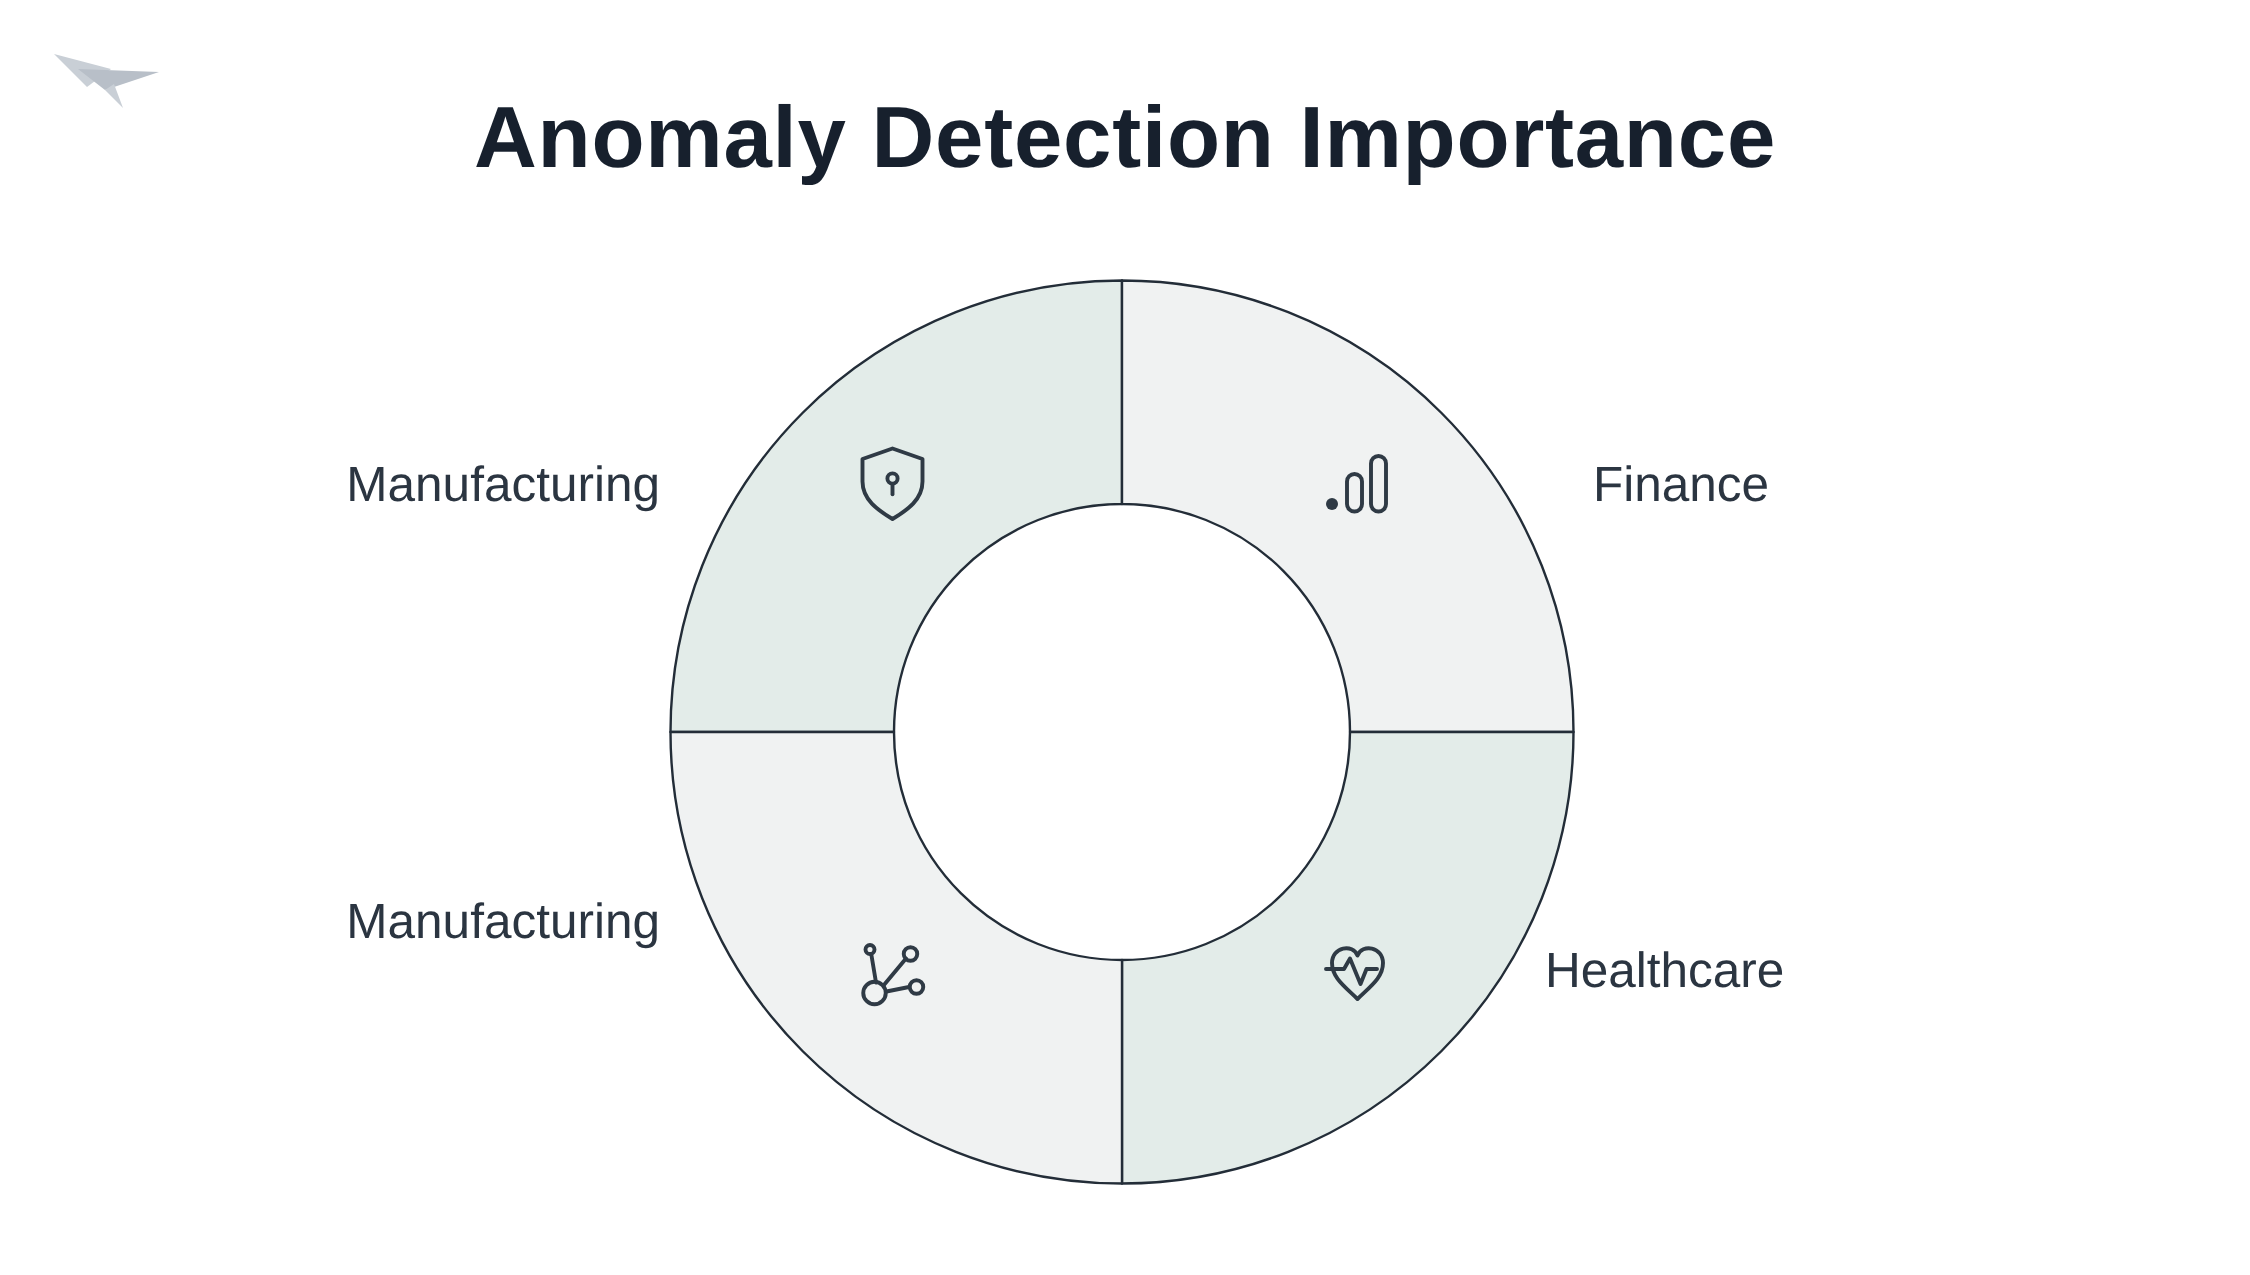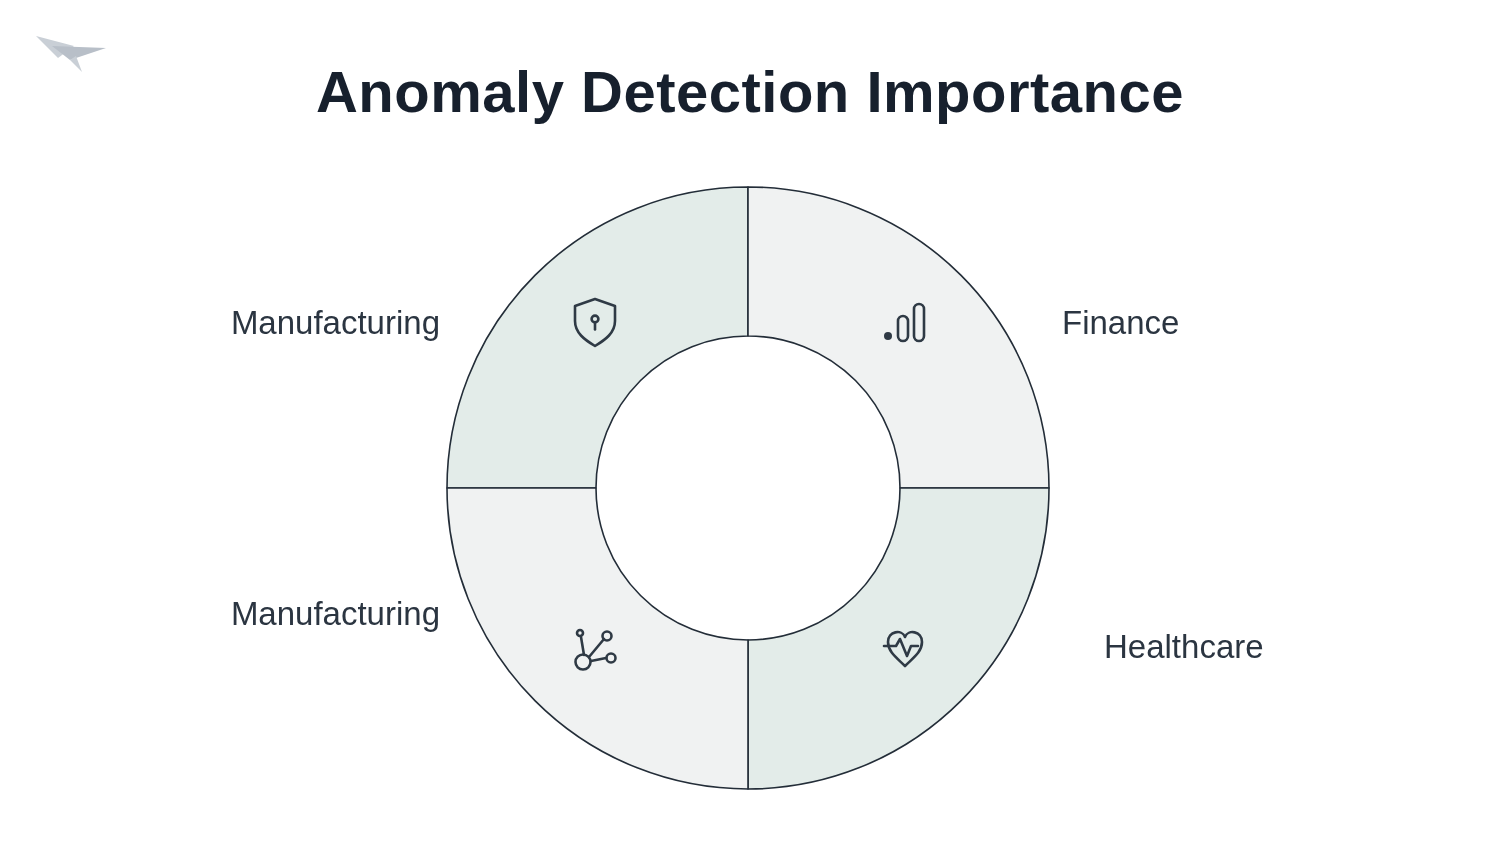--- a/index.html
+++ b/index.html
@@ -45,21 +45,21 @@
   .segment-label {
     position: absolute;
     font-size: 33px;
     color: #2b3541;
     line-height: 40px;
     white-space: nowrap;
   }
   .label-cybersecurity { right: 1060px; top: 303px; text-align: right; }
   .label-finance       { left: 1062px;  top: 303px; text-align: center; }
   .label-manufacturing { right: 1060px; top: 594px; text-align: right; }
-  .label-healthcare    { left: 1104px;  top: 627px; text-align: left; }
+  .label-healthcare    { left: 1030px;  top: 627px; text-align: left; }
 </style>
 </head>
 <body>
 
 <div class="stage">
 
   <svg class="brand-logo" viewBox="0 0 82 48" aria-hidden="true">
     <path d="M6 10 L44 20 L28 32 Z" fill="#c9cfd6"></path>
     <path d="M22 20 L76 22 L40 34 Z" fill="#b8bfc8"></path>
     <path d="M40 34 L52 46 L46 30 Z" fill="#c9cfd6"></path>

